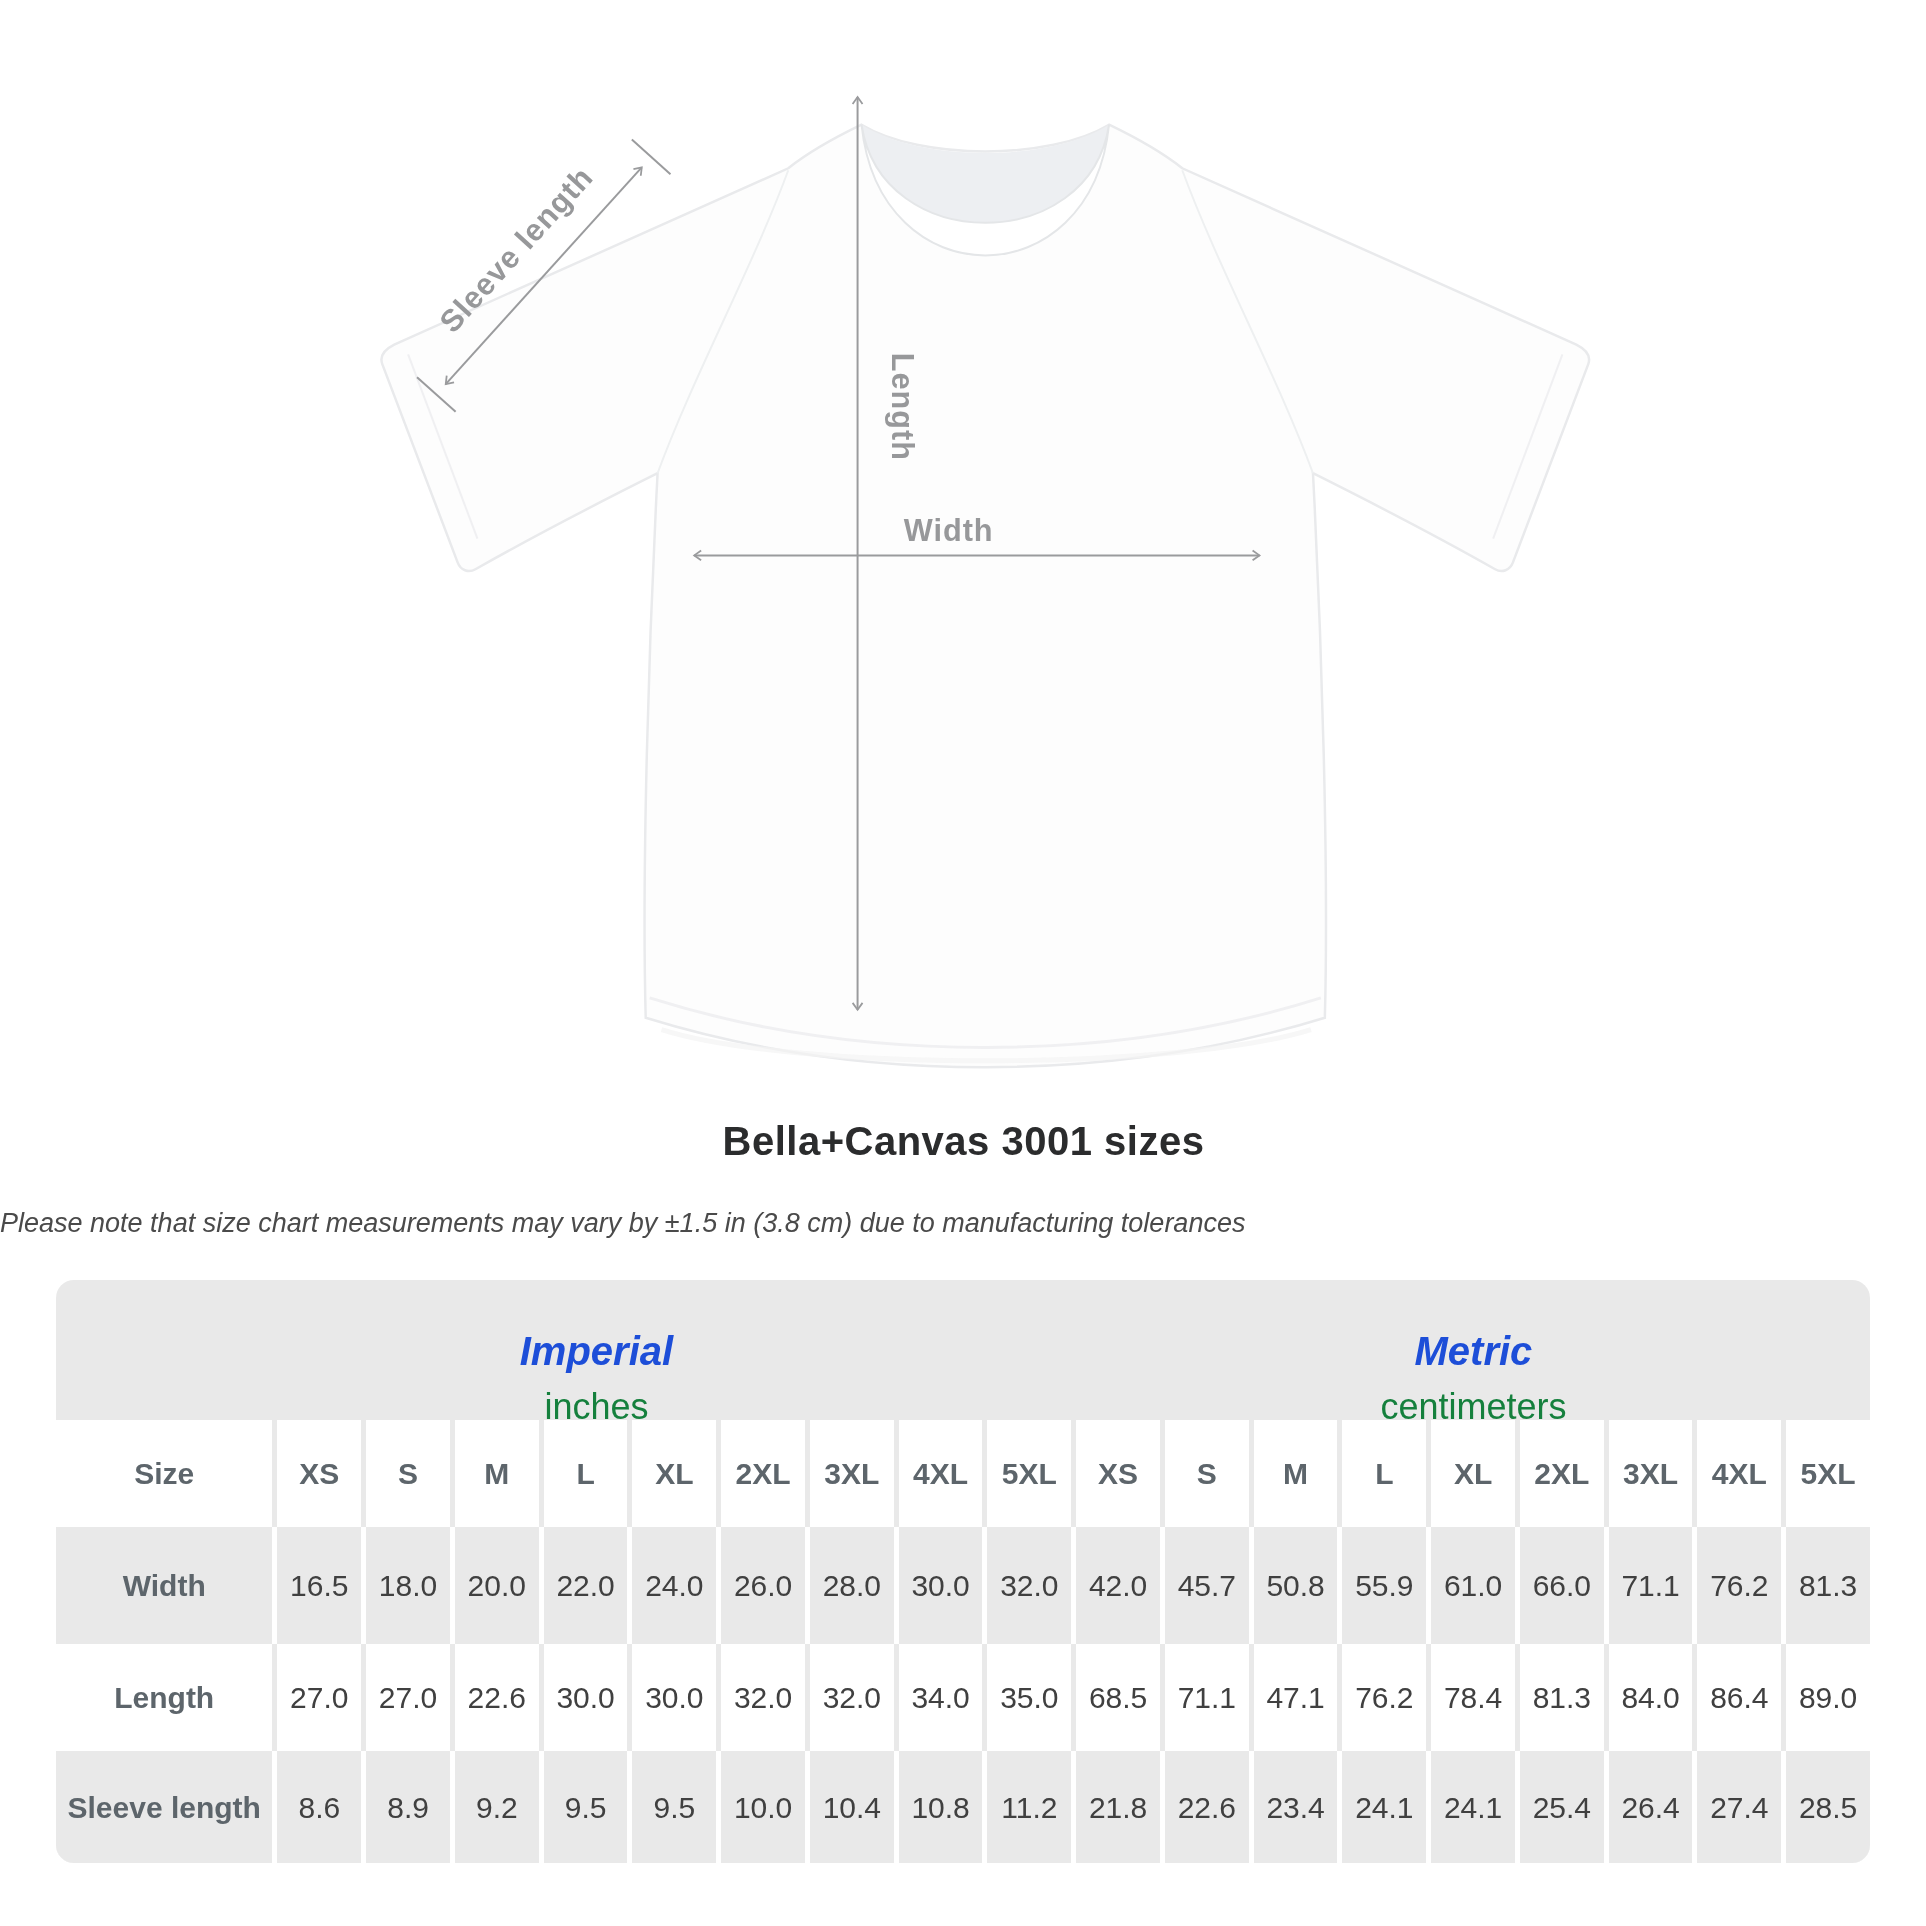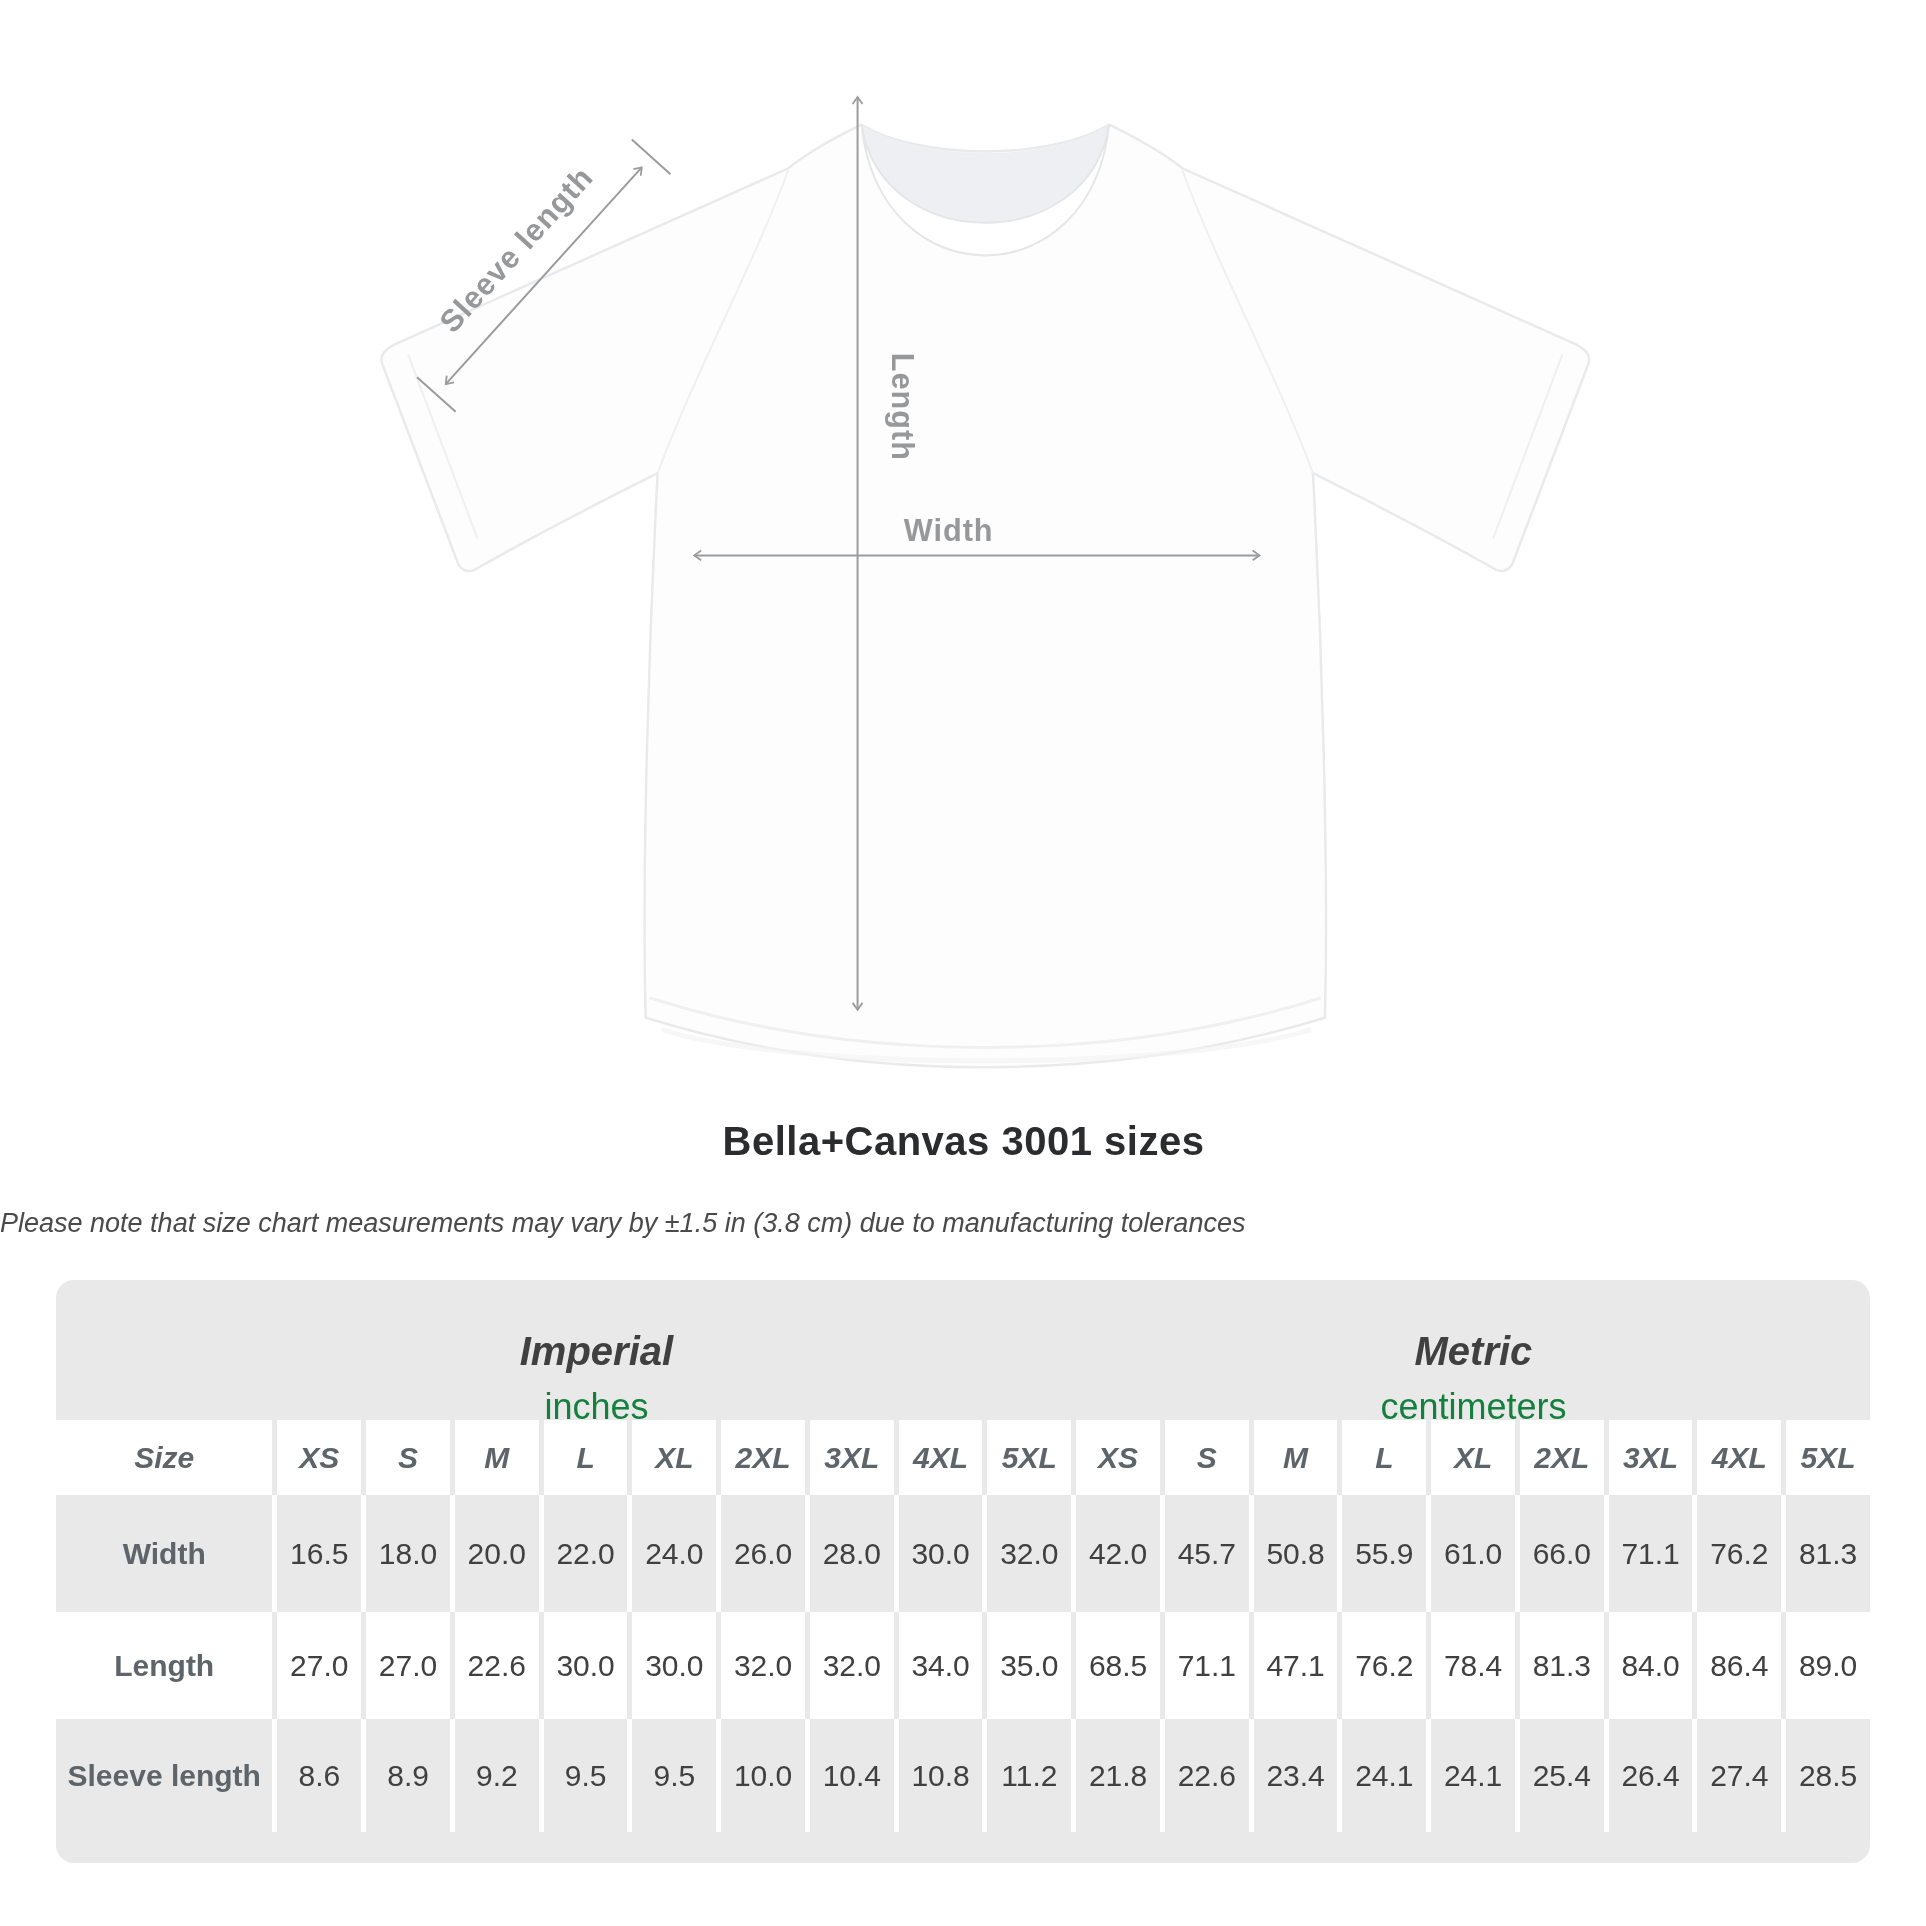--- a/index.html
+++ b/index.html
@@ -21,28 +21,28 @@
     font-size:27px;font-style:italic;color:#4a4a4a;
   }
   
   .size-table{
     position:absolute;left:56px;top:1280px;width:1814px;height:583px;
     background:#e9e9e9;border-radius:18px;overflow:hidden;
   }
   .band{height:140px;display:grid;grid-template-columns:1031fr 801fr;}
   .grp{display:flex;flex-direction:column;align-items:center;justify-content:center;gap:12px;padding-top:6px;}
   .grp-imperial{transform:translateX(30px);}
-  .grp-title{font-size:40px;font-weight:bold;font-style:italic;color:#404040;margin-top:43px;}
+  .grp-title{font-size:40px;font-weight:bold;font-style:italic;color:#1d4ed8;margin-top:43px;}
   .grp-sub{font-size:36px;color:#15803d;}
   .trow{display:grid;grid-template-columns:230fr repeat(18,89fr);column-gap:5px;}
   .cells-white{background:#e9e9e9;}
   .cells-white > .cell{background:#ffffff;}
   .cells-gray{background:#ffffff;}
   .cells-gray > .cell{background:#e9e9e9;}
-  .r-size{height:75px;font-style:italic;}
+  .r-size{height:107px;}
   .r-width{height:117px;}
   .r-length{height:107px;}
   .r-sleeve{height:113px;}
   .cell{display:flex;align-items:center;justify-content:center;font-size:30px;}
   .cell.hdr{font-weight:bold;color:#5d656b;}
   .cell.val{color:#404040;}
 </style>
 </head>
 <body>
 

